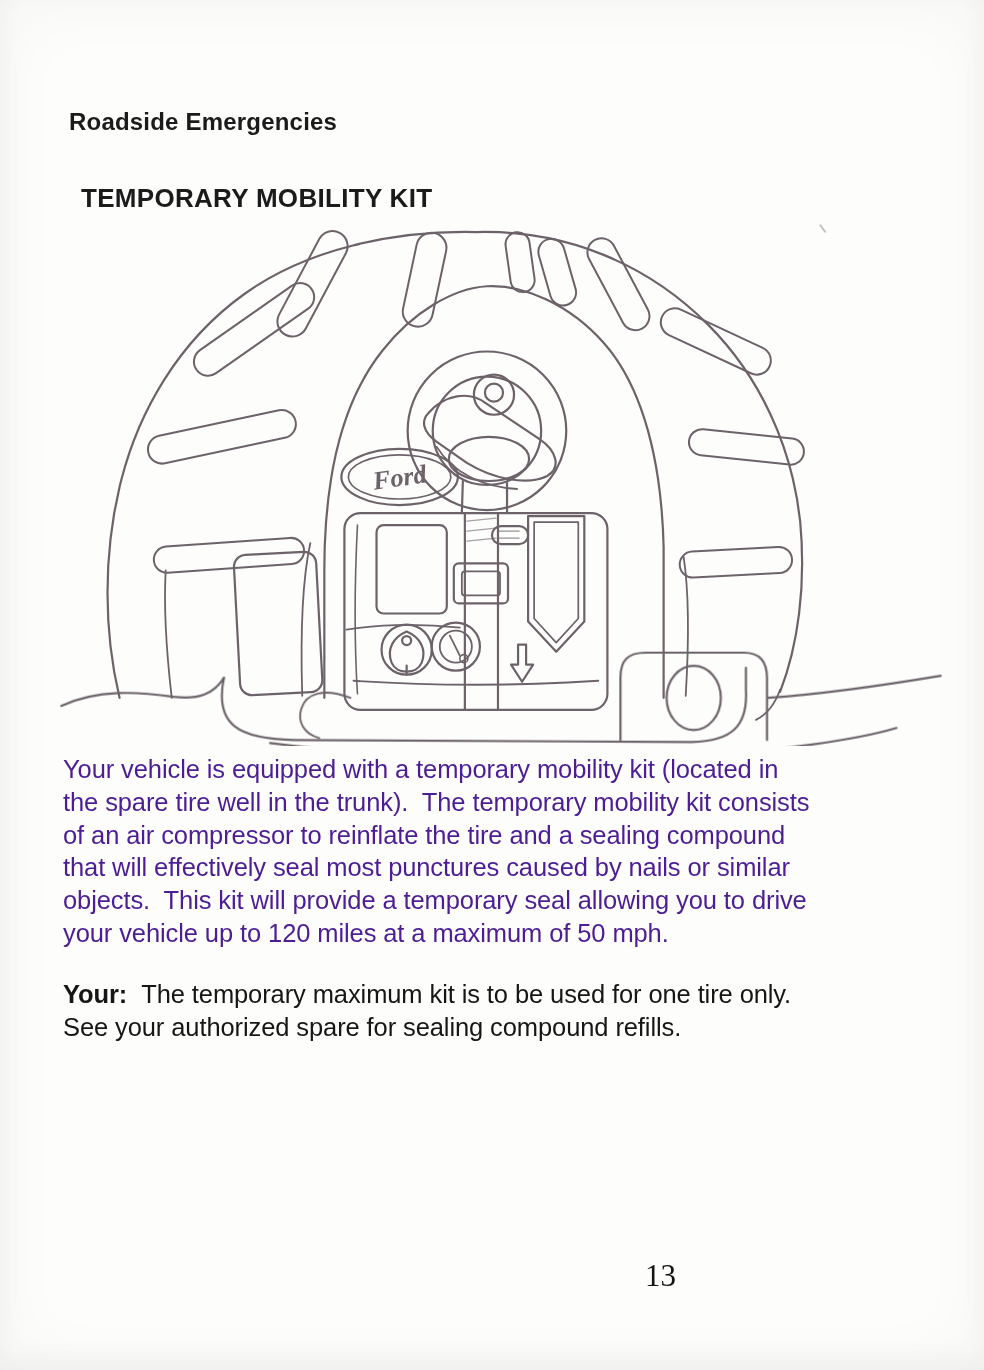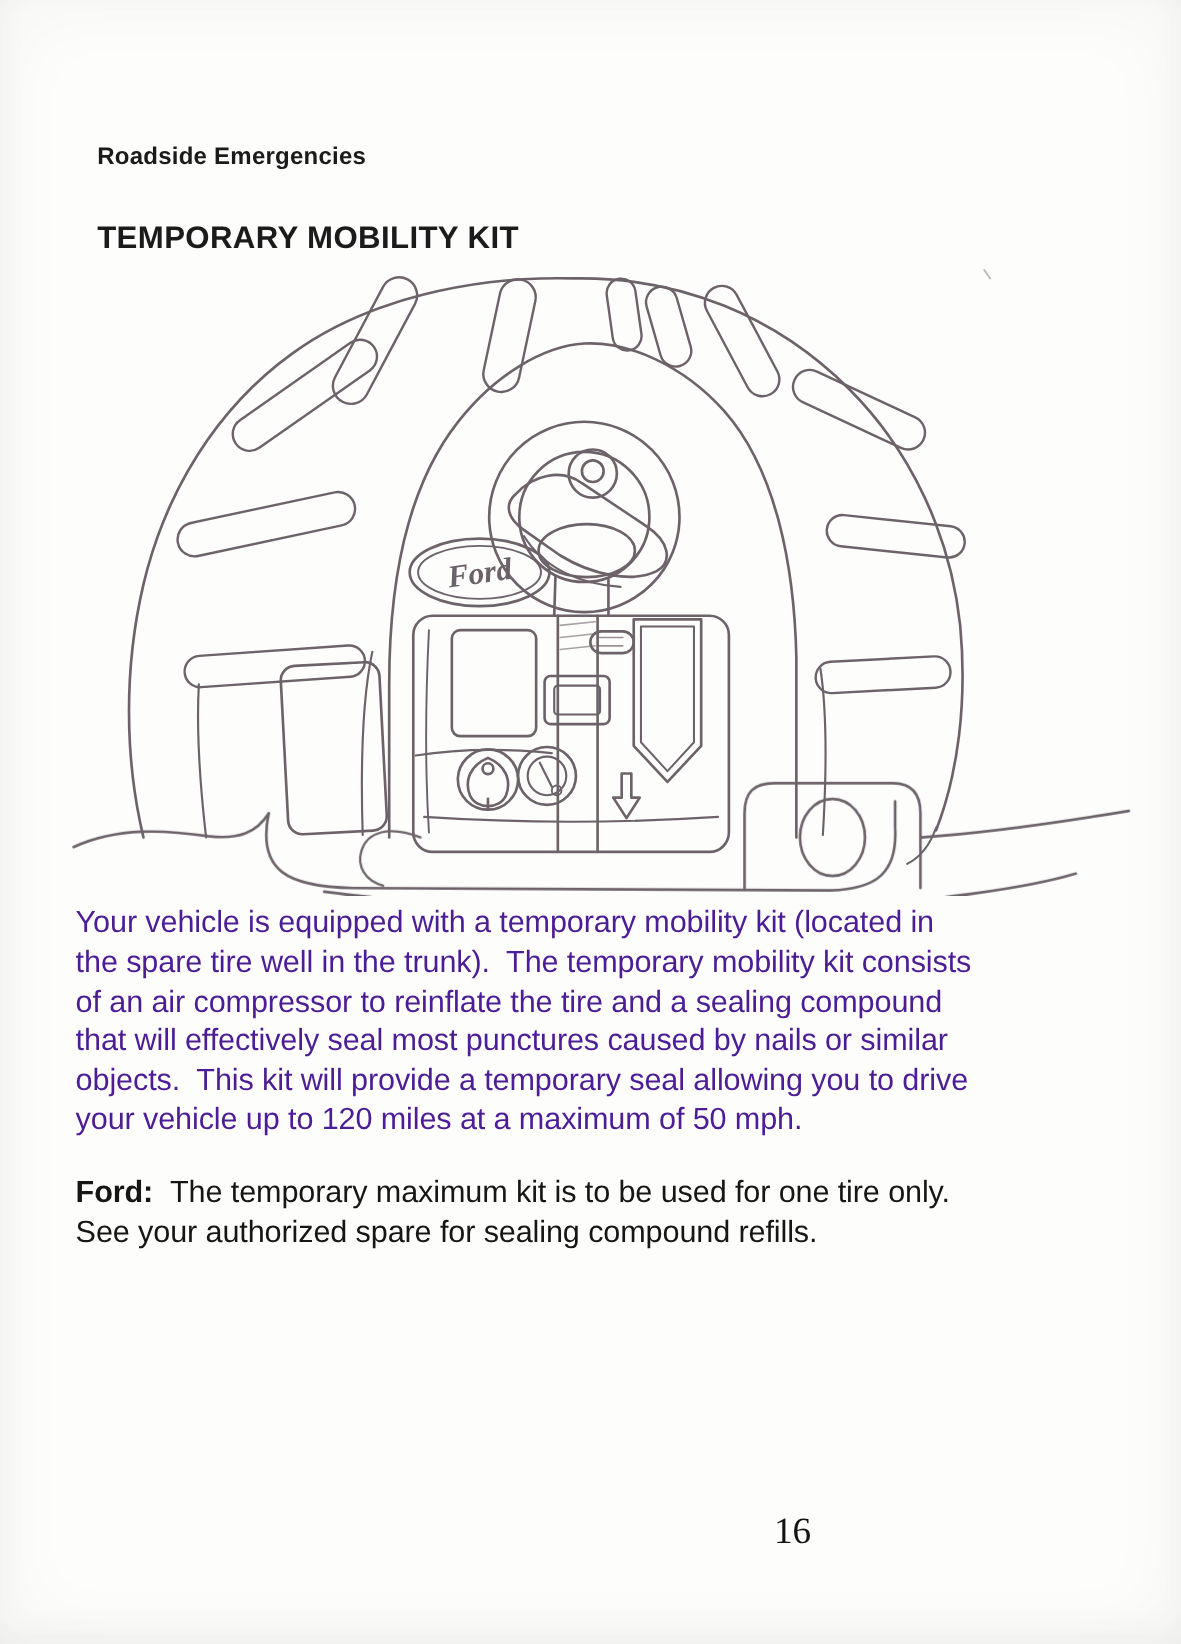--- a/index.html
+++ b/index.html
@@ -10,22 +10,22 @@
     font-family: "Liberation Sans", sans-serif;
     color: #1b1b1b;
     overflow: hidden;
   }
   .page {
     position: absolute; inset: 0;
     box-shadow: inset 0 0 70px rgba(60,55,60,0.04), inset 0 -10px 25px rgba(60,55,60,0.05);
   }
   .section-title {
     position: absolute; left: 65px; top: 104px;
-    font-size: 20px; font-weight: bold; letter-spacing: 0.2px;
-    margin: 16px;
+    font-size: 24px; font-weight: bold; letter-spacing: 0.2px;
+    margin: 4px;
   }
   .main-heading {
     position: absolute; left: 65px; top: 167px;
     font-size: 26px; font-weight: bold; letter-spacing: 0.3px;
     margin: 16px;
   }
   .figure {
     position: absolute; left: 52px; top: 224px;
     width: 896px; height: 522px;
   }
@@ -160,19 +160,19 @@
   </div>
 
   <p class="body-text">Your vehicle is equipped with a temporary mobility kit (located in
 the spare tire well in the trunk).  The temporary mobility kit consists
 of an air compressor to reinflate the tire and a sealing compound
 that will effectively seal most punctures caused by nails or similar
 objects.  This kit will provide a temporary seal allowing you to drive
 your vehicle up to 120 miles at a maximum of 50 mph.</p>
 
   <p class="note">
-    <strong class="note-label">Ford:</strong><span class="note-gap"></span><span>The temporary maximum kit is to be used for one tire only.</span><br>
+    <strong class="note-label">Your:</strong><span class="note-gap"></span><span>The temporary maximum kit is to be used for one tire only.</span><br>
     <span>See your authorized spare for sealing compound refills.</span>
   </p>
 
-  <div class="page-number">16</div>
+  <div class="page-number">13</div>
 
 </div>
 
 </body></html>

